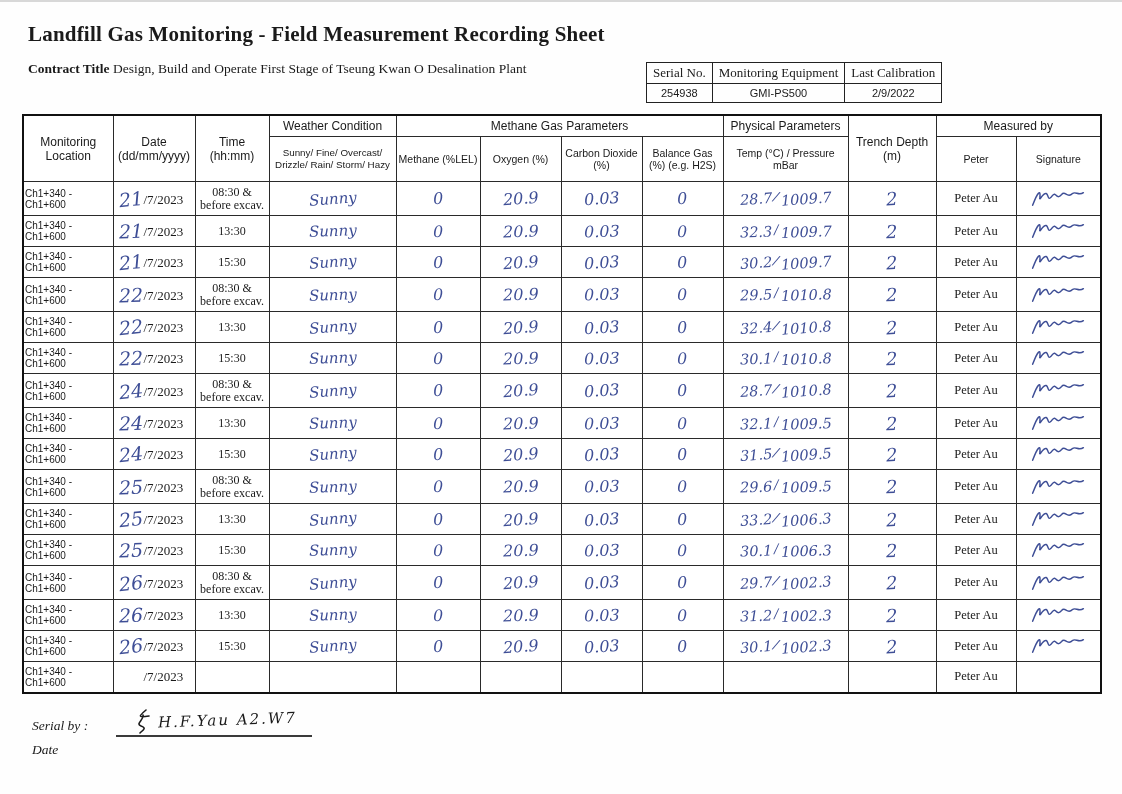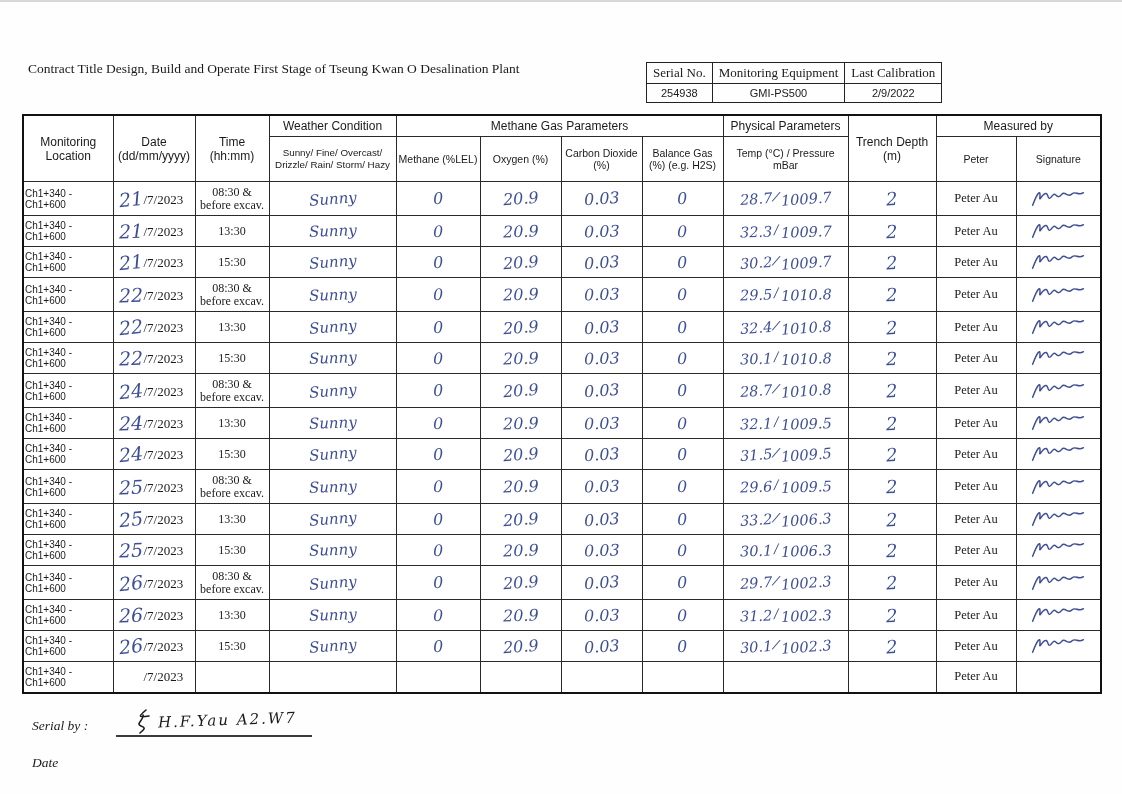--- a/index.html
+++ b/index.html
@@ -2,21 +2,21 @@
 <html><head>
 <meta charset="utf-8">
 <style>
   html,body{margin:0;padding:0;background:#fff;}
   .page{position:relative;width:1122px;height:794px;background:#fefefe;
         font-family:"Liberation Sans",sans-serif;color:#1a1a1a;overflow:hidden;
         border-top:2px solid #d8d8d8;border-bottom:2px solid #c9c9c9;}
   .title{position:absolute;left:28px;top:20px;margin:0;
          font-family:"Liberation Serif",serif;font-weight:bold;font-size:21px;letter-spacing:.2px;}
   .contract{position:absolute;left:28px;top:56px;font-family:"Liberation Serif",serif;font-size:13.5px;line-height:21px;}
-  .contract .lbl{font-weight:normal;}
+  .contract .lbl{font-weight:bold;}
   
   .equip{position:absolute;left:646px;top:60px;border-collapse:collapse;border:1.5px solid #111;}
   .equip th{font-family:"Liberation Serif",serif;font-weight:normal;font-size:13px;height:20px;
             border:1px solid #222;padding:0 6px;}
   .equip td{font-family:"Liberation Sans",sans-serif;font-size:11px;height:18px;
             border:1px solid #222;text-align:center;padding:0 4px;}
   
   .main{position:absolute;left:22px;top:112px;width:1078px;border-collapse:collapse;
         table-layout:fixed;border:2px solid #111;background:#fff;}
   .main th,.main td{border:1px solid #2a2a2a;padding:0 2px;text-align:center;overflow:hidden;}
@@ -40,27 +40,28 @@
   .hw.trench{font-size:18px;}
   .sig-svg{display:inline-block;vertical-align:middle;}
   
   .footer{position:absolute;left:32px;top:706px;font-family:"Liberation Serif",serif;}
   .f-row{display:flex;align-items:flex-end;}
   .f-lbl{font-style:italic;font-size:13.5px;width:84px;padding-bottom:3px;}
   .f-line{width:196px;border-bottom:2px solid #3a3a3a;text-align:center;padding-bottom:1px;white-space:nowrap;}
   .hwb{font-family:"DejaVu Serif",serif;font-style:italic;color:#1a1a1a;display:inline-block;}
   .checked-sig{font-size:15px;letter-spacing:2px;transform:rotate(-2deg);}
   .date-hw{font-size:16px;letter-spacing:4px;transform:rotate(-1deg);}
-  .f-row + .f-row{margin-top:18px;}
+  .f-row + .f-row{margin-top:5px;}
 </style>
 </head>
 <body>
 
 <div class="page">
 
+  <h1 class="title">Landfill Gas Monitoring - Field Measurement Recording Sheet</h1>
 
   <div class="contract">
     <div>
       <span class="lbl">Contract Title</span>
       <span>Design, Build and Operate First Stage of Tseung Kwan O Desalination Plant</span>
     </div>
   </div>
 
   <table class="equip">
     <tbody>

